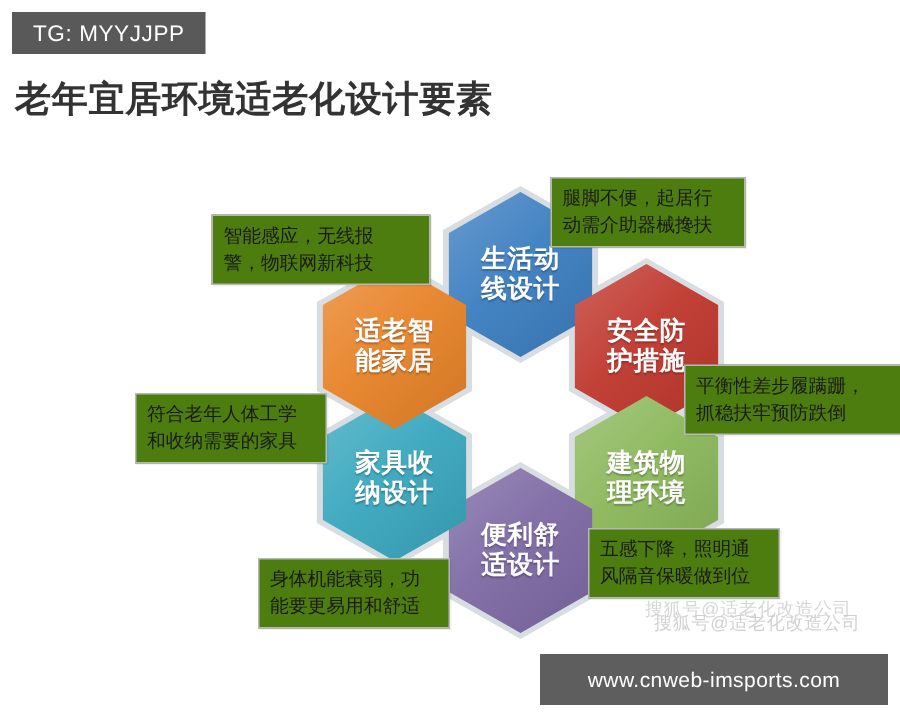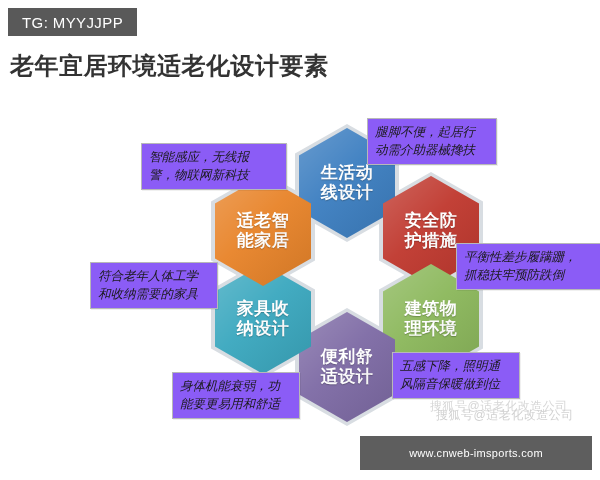--- a/index.html
+++ b/index.html
@@ -66,50 +66,49 @@
   .hex-shadow {
     position: absolute;
     width: 104px; height: 118px;
     clip-path: polygon(50% 0%, 100% 25%, 100% 75%, 50% 100%, 0% 75%, 0% 25%);
     background: #d8dde2;
   }
 
   
   .note {
     position: absolute;
-    background: #8b5cf6;
+    background: #4d7c0f;
     border: 1px solid #b8b8b8;
     color: #1a1a1a;
     font-size: 12.5px;
     line-height: 1.45;
     padding: 4px 7px 5px 7px;
     white-space: pre-line;
     box-shadow: 1px 1px 0 rgba(0,0,0,0.06);
-    font-style: italic;
   }
 
   
   .watermark {
     position: absolute;
     color: #c9c9c9;
     font-size: 12px;
     white-space: nowrap;
     letter-spacing: 0.5px;
   }
   .watermark.wm-a { left: 430px; top: 398px; opacity: 0.75; }
   .watermark.wm-b { left: 436px; top: 407px; opacity: 0.85; }
 
   .url-badge {
     position: absolute;
     left: 360px; top: 436px;
     width: 232px; height: 34px;
     background: #5e5e5e;
     color: #ffffff;
     display: flex; align-items: center; justify-content: center;
-    font-size: 11px;
+    font-size: 14px;
     letter-spacing: 0.3px;
   }
 </style>
 </head>
 <body>
 
 <div id="page">
 
   <div class="tg-badge">TG: MYYJJPP</div>
 

